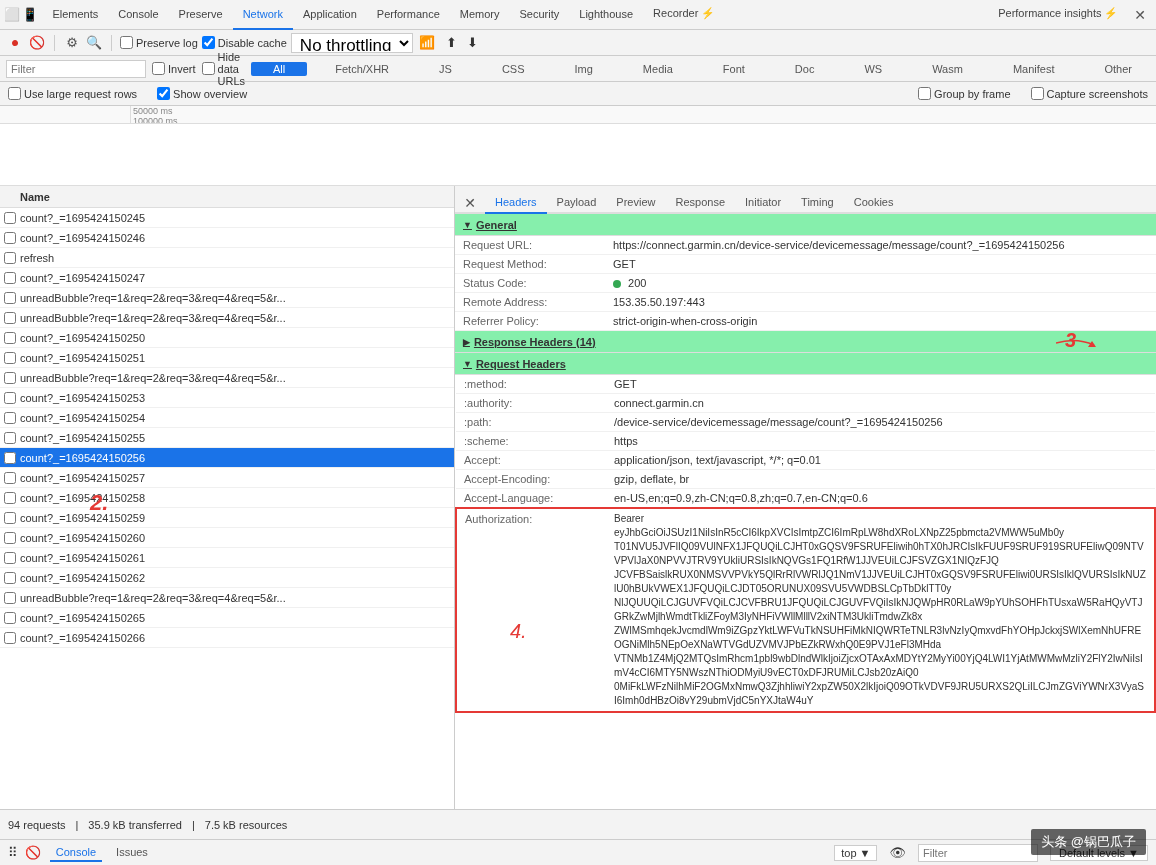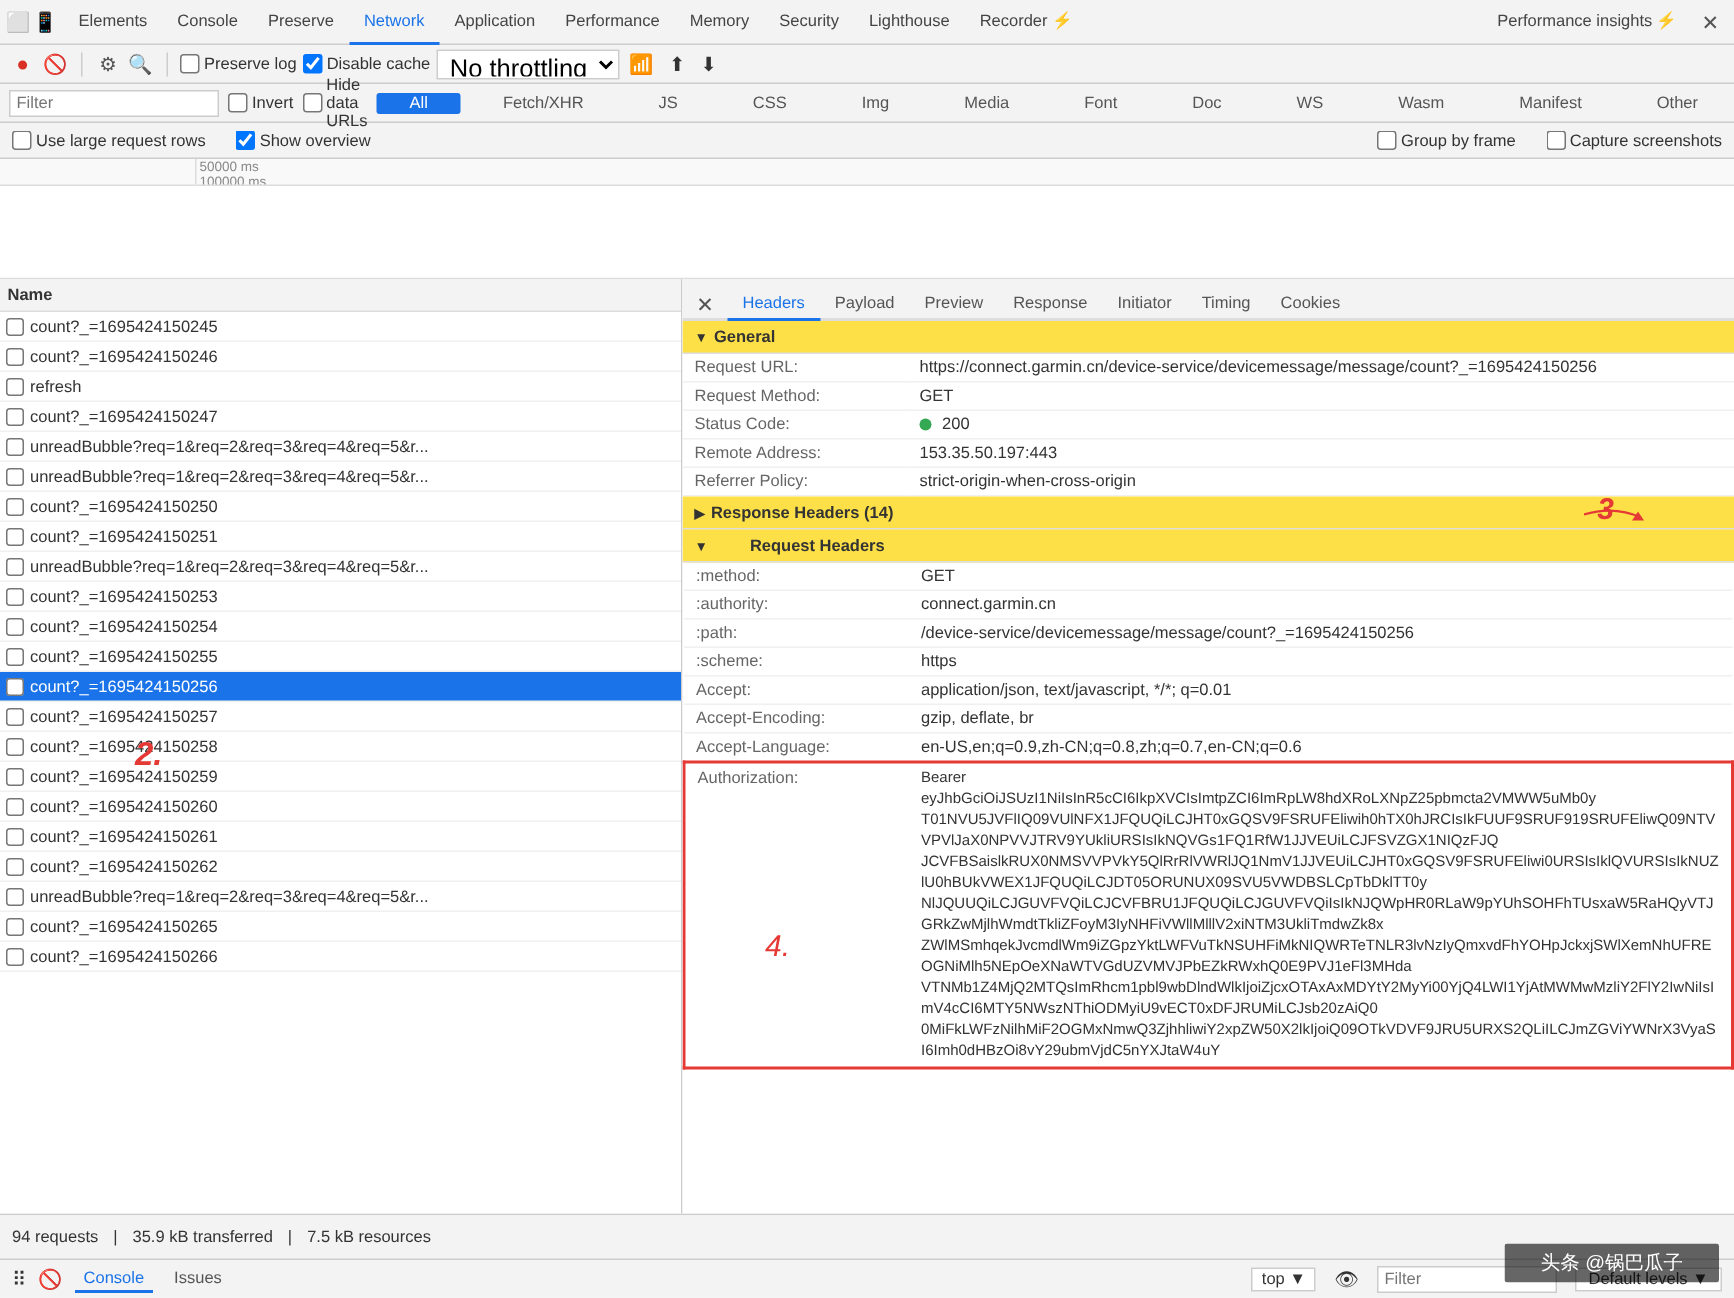--- a/index.html
+++ b/index.html
@@ -154,21 +154,21 @@
       font-size: 11px;
       font-weight: 600;
       color: #333;
       align-items: center;
       position: sticky;
       top: 0;
       z-index: 10;
     }
     .request-list-header .col-name {
       flex: 1;
-      padding-left: 5px;
+      padding-left: 20px;
     }
     .request-row {
       display: flex;
       align-items: center;
       height: 20px;
       border-bottom: 1px solid #f0f0f0;
       cursor: pointer;
       font-size: 11px;
       padding-left: 4px;
     }
@@ -214,26 +214,27 @@
       font-size: 14px;
       color: #555;
       margin-right: 6px;
     }
 
     
     .section-header {
       display: flex;
       align-items: center;
       height: 22px;
-      background: #fde047;
+      background: #86efac;
       border-bottom: 1px solid #ddd;
       padding-left: 8px;
       font-size: 11px;
       font-weight: 600;
       cursor: pointer;
+      text-decoration: underline;
     }
     .section-header .triangle { margin-right: 4px; font-size: 9px; }
 
     .info-table { width: 100%; border-collapse: collapse; }
     .info-table tr { border-bottom: 1px solid #f0f0f0; }
     .info-table td {
       padding: 3px 8px;
       font-size: 11px;
       vertical-align: top;
       margin-left: 12px;
@@ -291,21 +292,21 @@
       border-bottom: 2px solid #1a73e8;
     }
 
     
     .watermark {
       position: fixed;
       bottom: 10px;
       right: 10px;
       background: rgba(0,0,0,0.6);
       color: white;
-      padding: 4px 24px;
+      padding: 4px 10px;
       font-size: 13px;
       border-radius: 2px;
       z-index: 100;
     }
 
     
     .section-header-collapsed .triangle::before { content: '▶'; }
     .section-header-open .triangle::before { content: '▼'; }
 
     .device-icons {
@@ -601,21 +602,21 @@
       <span class="triangle"></span>
       <span>Response Headers (14)</span>
 
       <span style="position:absolute; right:80px; top:-2px; color:#e53935; font-size:20px; font-style:italic;">3</span>
       <svg style="position:absolute; right:60px; top:6px;" width="40" height="12">
         <path d="M0,6 Q20,0 38,8" stroke="#e53935" stroke-width="1.5" fill="none"></path>
         <polygon points="36,4 40,10 32,10" fill="#e53935"></polygon>
       </svg>
     </div>
 
-    <div class="section-header section-header-open" style="position:relative;gap:24px;">
+    <div class="section-header section-header-open" style="position:relative;">
       <span class="triangle"></span>
       <span>Request Headers</span>
     </div>
     <table class="info-table">
       <tbody>
           <tr>
         <td>:method:</td>
         <td>GET</td>
       </tr>
       <tr>

